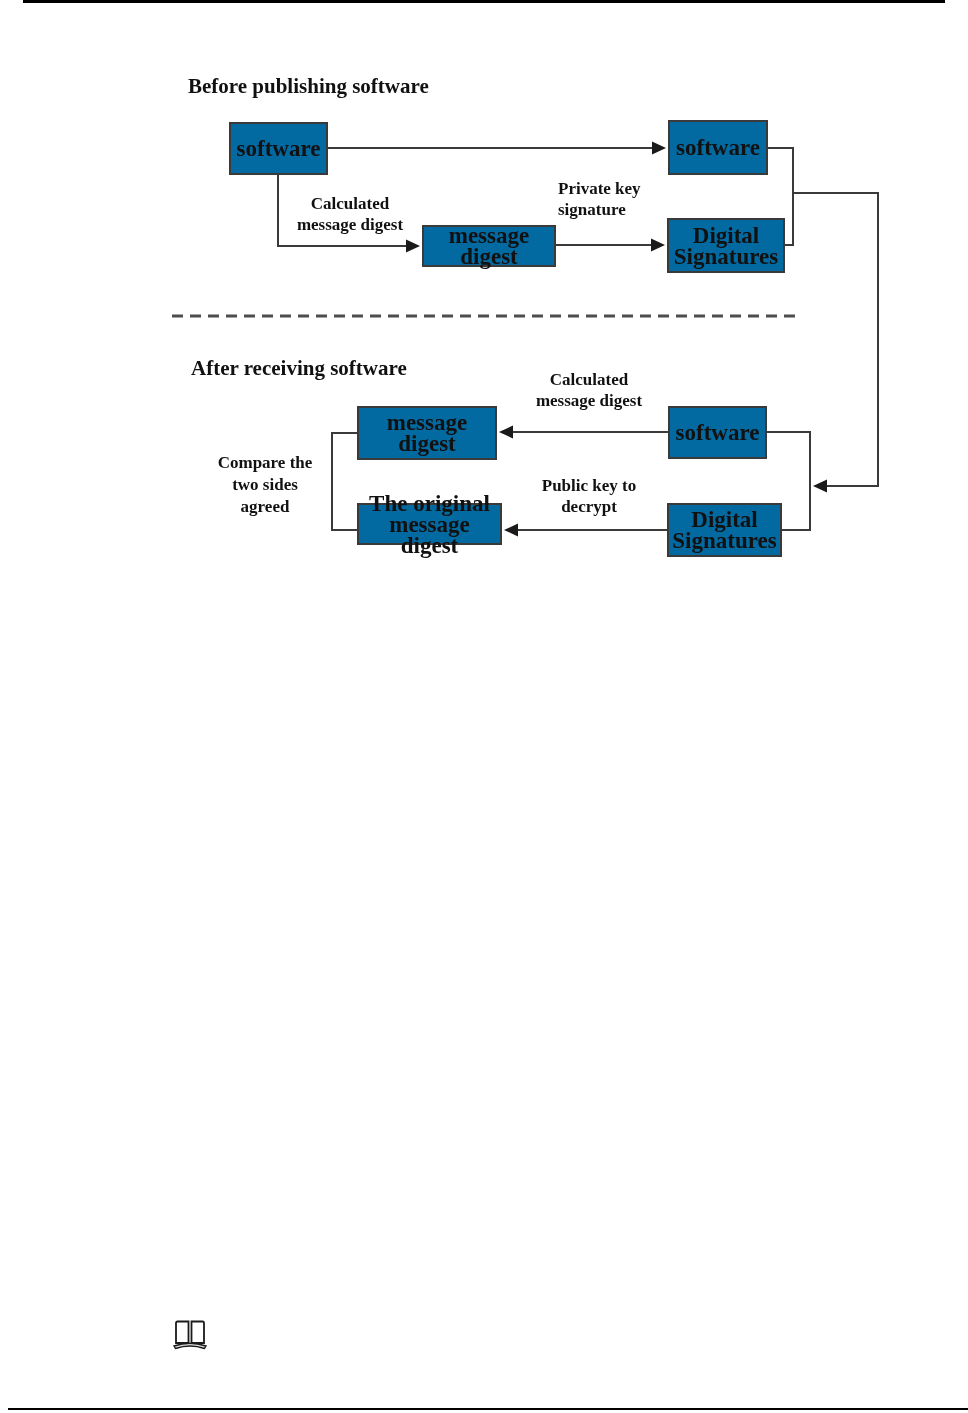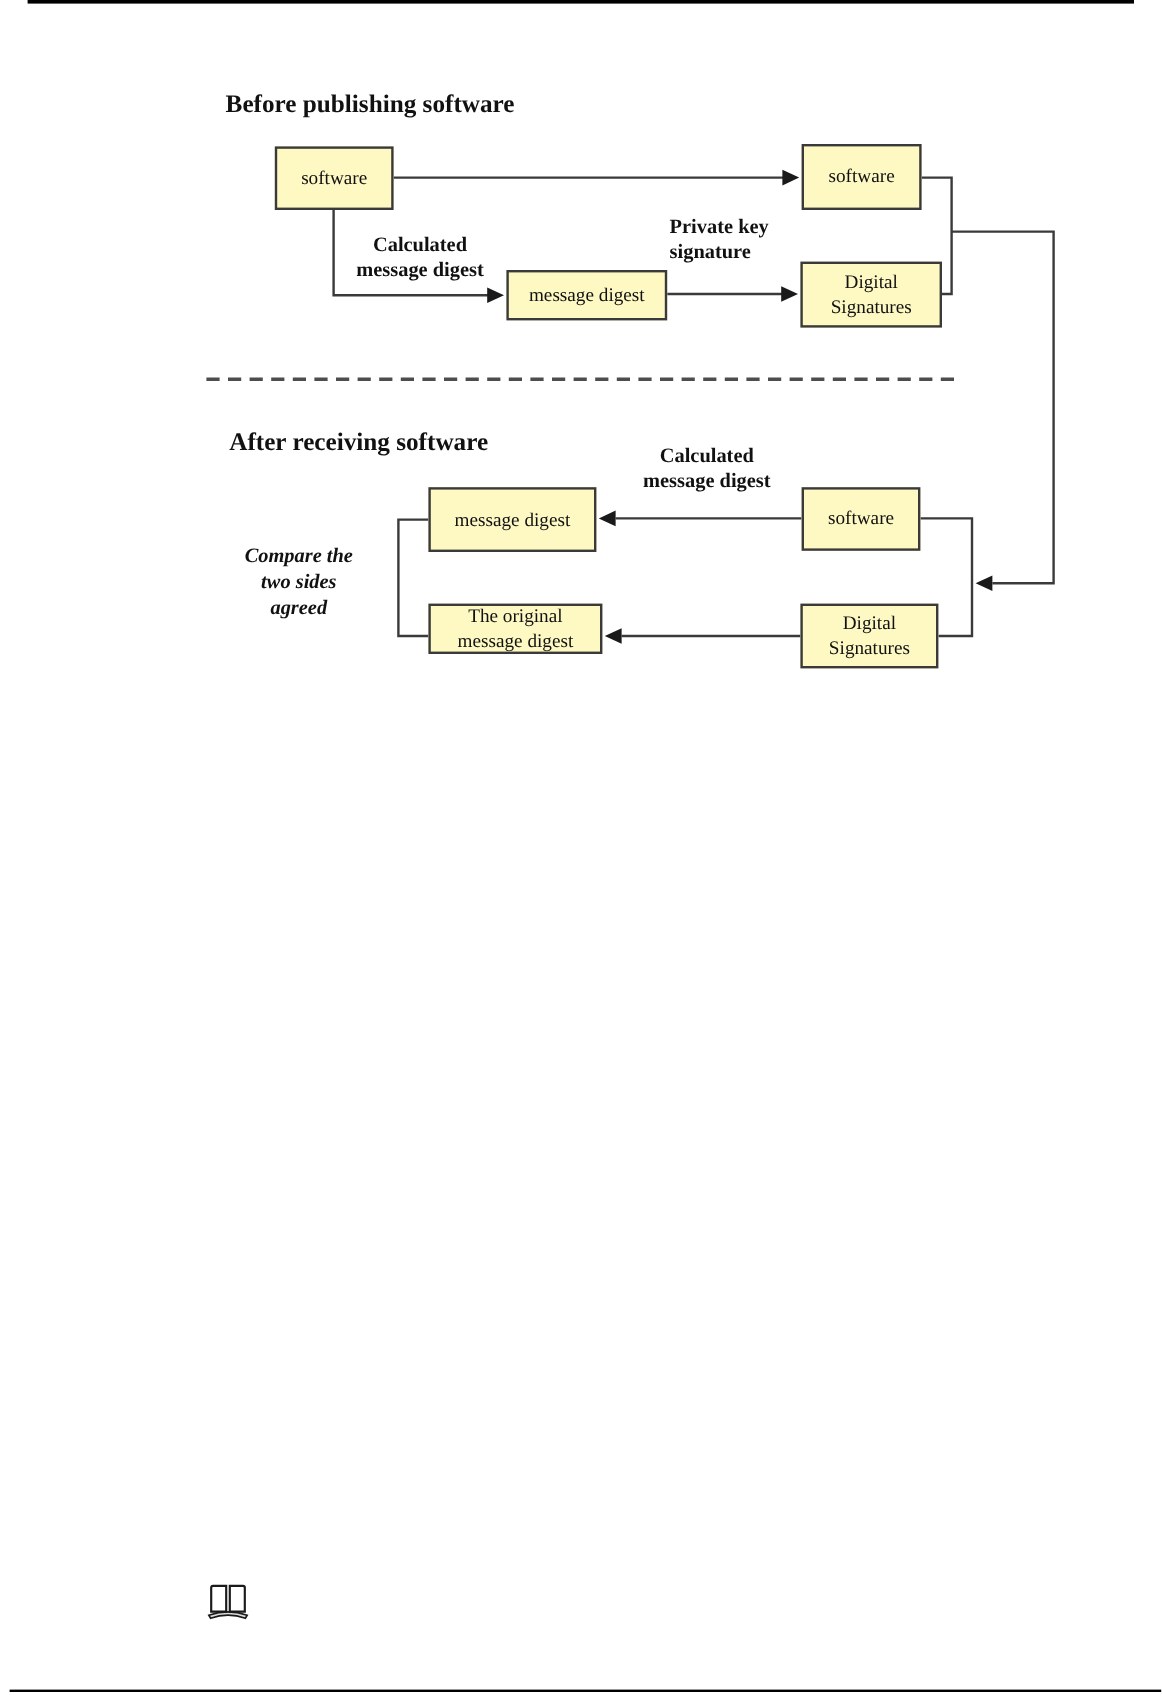--- a/index.html
+++ b/index.html
@@ -15,27 +15,27 @@
   .rule { position: absolute; background: #000; }
   #top-rule { left: 23px; top: 0; width: 922px; height: 3px; }
   #bottom-rule { left: 8px; top: 1408px; width: 960px; height: 2px; }
 
   #diagram-svg { position: absolute; left: 0; top: 0; }
 
   .dbox {
     position: absolute;
     box-sizing: border-box;
     border: 2px solid #3a3a3a;
-    background: #fef9c3;
+    background: #0369a1;
     display: flex;
     align-items: center;
     justify-content: center;
     text-align: center;
-    font-weight: normal;
-    font-size: 16px;
+    font-weight: bold;
+    font-size: 23px;
     line-height: 21px;
     white-space: pre-line;
   }
   .dlabel {
     position: absolute;
     font-weight: bold;
     font-size: 17px;
     line-height: 21px;
     white-space: pre-line;
     text-align: center;
@@ -57,21 +57,21 @@
   #label-priv   { left: 558px; top: 178px; width: 125px; text-align: left; }
 
   
   #title-after  { left: 179px; top: 356px; margin-left: 12px; }
   #box-md2      { left: 357px; top: 406px; width: 140px; height: 54px; }
   #box-sw3      { left: 668px; top: 406px; width: 99px;  height: 53px; }
   #box-omd      { left: 357px; top: 503px; width: 145px; height: 42px; }
   #box-ds2      { left: 667px; top: 503px; width: 115px; height: 54px; }
   #label-calc2  { left: 522px; top: 369px; width: 134px; }
   #label-pub    { left: 521px; top: 475px; width: 136px; }
-  #label-cmp    { left: 186px; top: 452px; width: 126px; line-height: 22px; font-style: italic; }
+  #label-cmp    { left: 202px; top: 452px; width: 126px; line-height: 22px; }
 
   #book-icon { position: absolute; left: 171px; top: 1319px; }
 </style>
 </head>
 <body>
 
 <div id="page">
 
   <div id="top-rule" class="rule"></div>
   <div id="bottom-rule" class="rule"></div>
@@ -134,20 +134,22 @@
 
   <div id="box-omd" class="dbox">The original
 message digest</div>
 
   <div id="box-ds2" class="dbox">Digital
 Signatures</div>
 
   <div id="label-calc2" class="dlabel">Calculated
 message digest</div>
 
+  <div id="label-pub" class="dlabel">Public key to
+decrypt</div>
 
   <div id="label-cmp" class="dlabel">Compare the
 two sides
 agreed</div>
 
   <svg id="book-icon" width="38" height="32" viewBox="0 0 38 32">
     <path d="M3 27 Q19 21.5 35 27 L33.5 29.5 Q19 24.5 4.5 29.5 Z" fill="#d9d9d9" stroke="#1a1a1a" stroke-width="1.4"></path>
     <path d="M6.5 2.5 Q5 2.5 5 4 L5 24 L17.5 24 L17.5 2.5 Z" fill="#ffffff" stroke="#1a1a1a" stroke-width="1.8"></path>
     <path d="M31.5 2.5 Q33 2.5 33 4 L33 24 L20.5 24 L20.5 2.5 Z" fill="#ffffff" stroke="#1a1a1a" stroke-width="1.8"></path>
   </svg>

